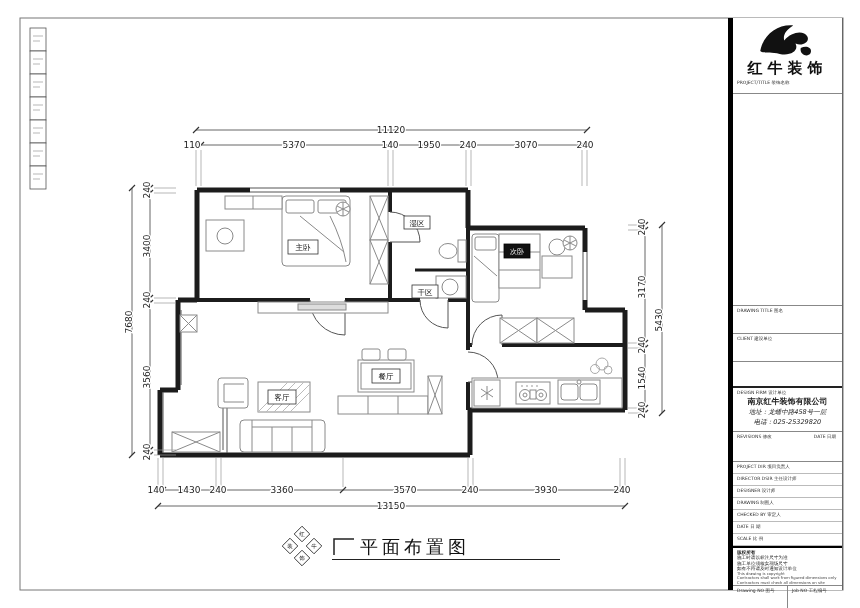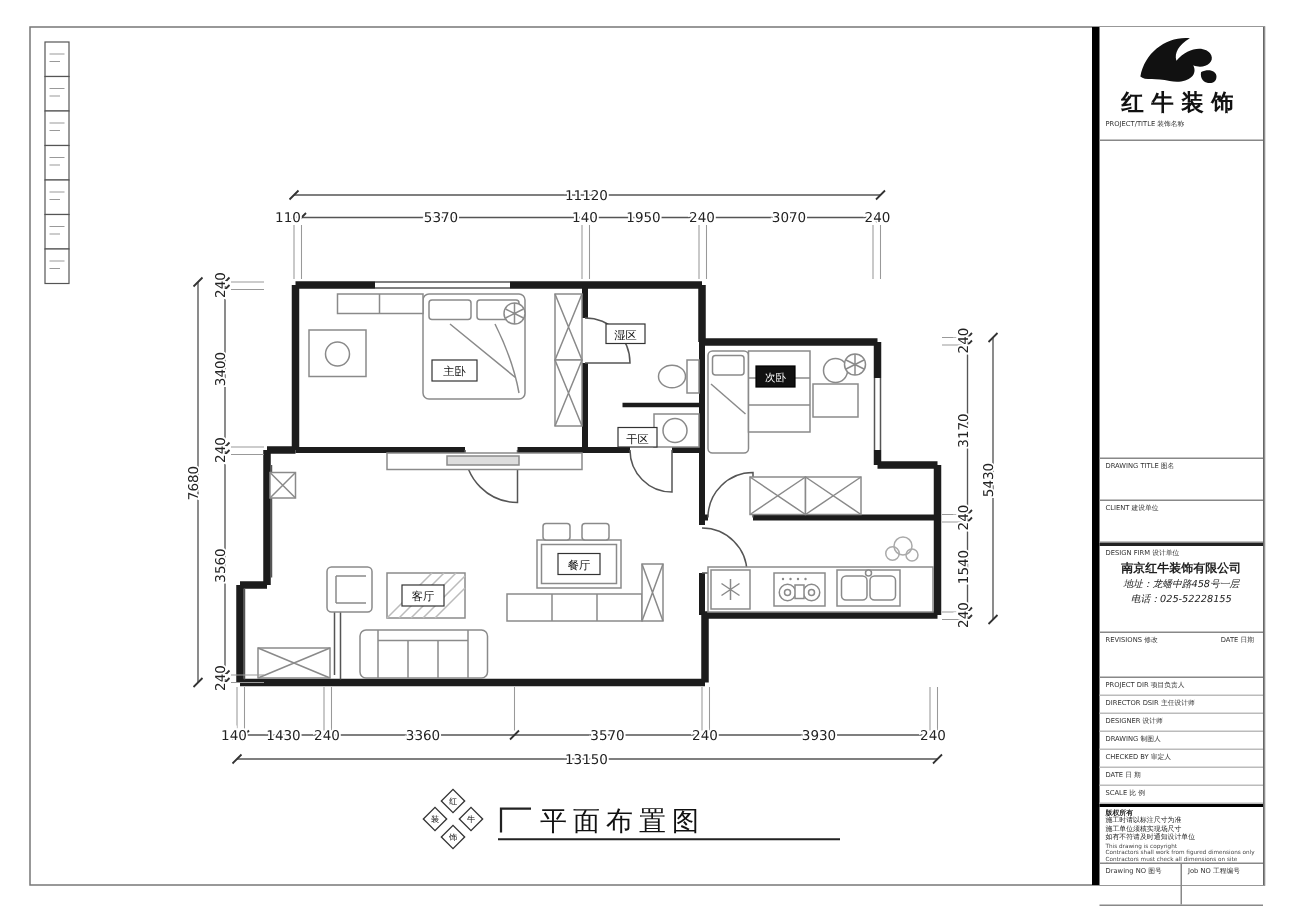--- a/index.html
+++ b/index.html
@@ -15,21 +15,21 @@
   .tb{position:absolute;left:728px;top:18px;width:115px;height:572px;background:#fff;
       border-left:5px solid #000;border-right:1px solid #666;box-sizing:border-box;color:#222;}
   .tb section{box-sizing:border-box;border-bottom:1px solid #888;position:relative;}
   .tb-logo{height:76px;text-align:center;padding-top:3px;}
   .brand{font-size:15px;letter-spacing:5px;font-weight:bold;color:#111;margin-top:-2px;text-align:center;}
   .tb-sub{font-size:4.5px;text-align:left;padding-left:4px;margin-top:2px;color:#333;}
   .tb-space{height:212px;}
   .tb-rowtitle{height:28px;}
   .tb-rowclient{height:28px;}
   .cell-label{font-size:4.5px;color:#333;padding:2px 0 0 4px;}
-  .tb-firm{height:60px;border-top:2px solid #222;text-align:center;}
+  .tb-firm{height:46px;border-top:2px solid #222;text-align:center;margin-top:24px;}
   .firm-name{font-size:8px;font-weight:bold;margin-top:1px;}
   .firm-line{font-size:6.5px;margin-top:1px;font-style:italic;}
   .tb-rev{height:30px;}
   .rev-flex{display:flex;justify-content:space-between;padding:2px 6px 0 4px;font-size:4.5px;color:#333;}
   .tb-field{height:12px;border-bottom:1px solid #bbb;font-size:4.5px;color:#333;
             padding:2px 0 0 4px;box-sizing:border-box;}
   .tb-notes{height:40px;border-top:2px solid #000;padding:2px 0 0 4px;overflow:hidden;}
   .note-zh{font-size:4.6px;color:#222;line-height:5.4px;}
   .note-zh.first{font-weight:bold;}
   .note-en{font-size:3.8px;color:#444;line-height:4.6px;}
@@ -329,21 +329,21 @@
   <section class="tb-rowtitle">
     <div class="cell-label">DRAWING TITLE  图名</div>
   </section>
   <section class="tb-rowclient">
     <div class="cell-label">CLIENT  建设单位</div>
   </section>
   <section class="tb-firm">
     <div class="cell-label" style="text-align:left">DESIGN FIRM  设计单位</div>
     <div class="firm-name">南京红牛装饰有限公司</div>
     <div class="firm-line">地址：龙蟠中路458号一层</div>
-    <div class="firm-line">电话：025-52228155</div>
+    <div class="firm-line">电话：025-25329820</div>
   </section>
   <section class="tb-rev">
     <div class="rev-flex">
       <span>REVISIONS  修改</span>
       <span>DATE  日期</span>
     </div>
   </section>
   <div class="tb-field">PROJECT DIR  项目负责人</div>
   <div class="tb-field">DIRECTOR DSIR  主任设计师</div>
   <div class="tb-field">DESIGNER  设计师</div>

